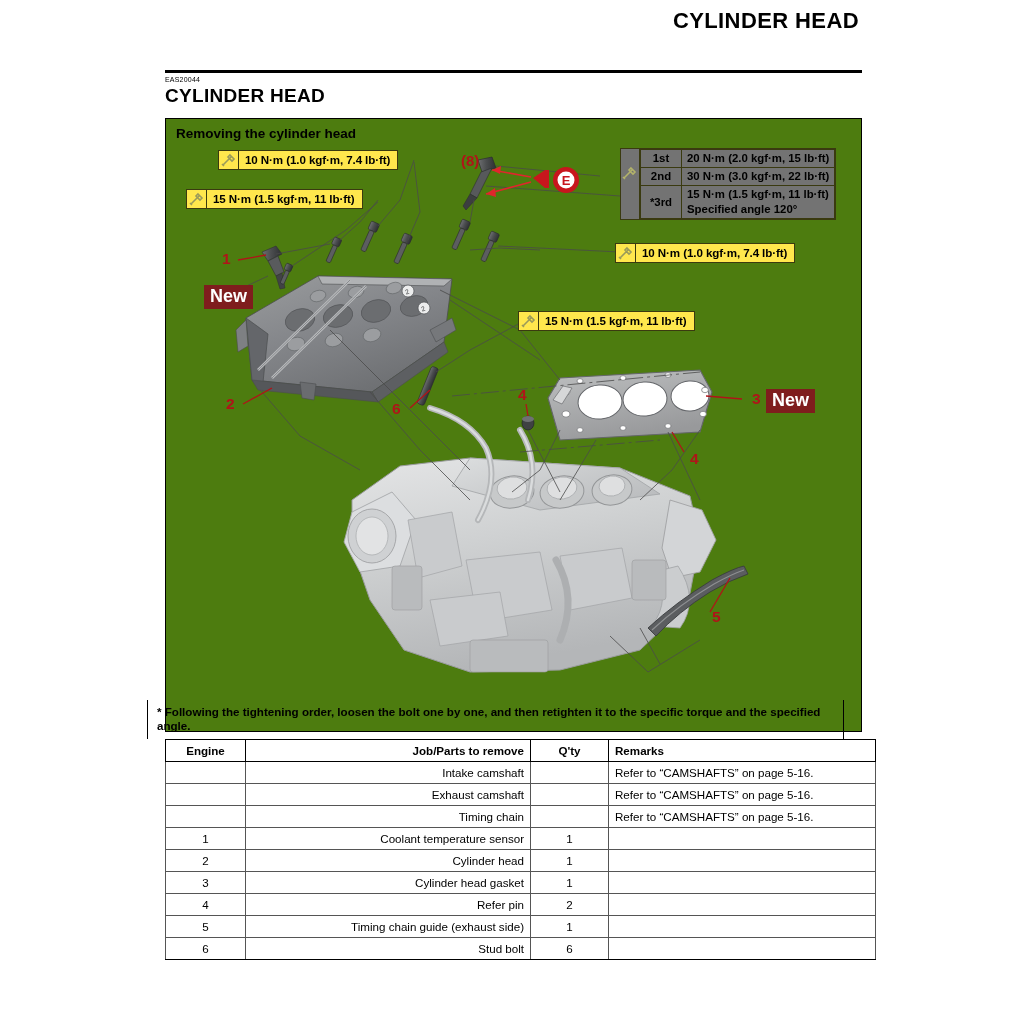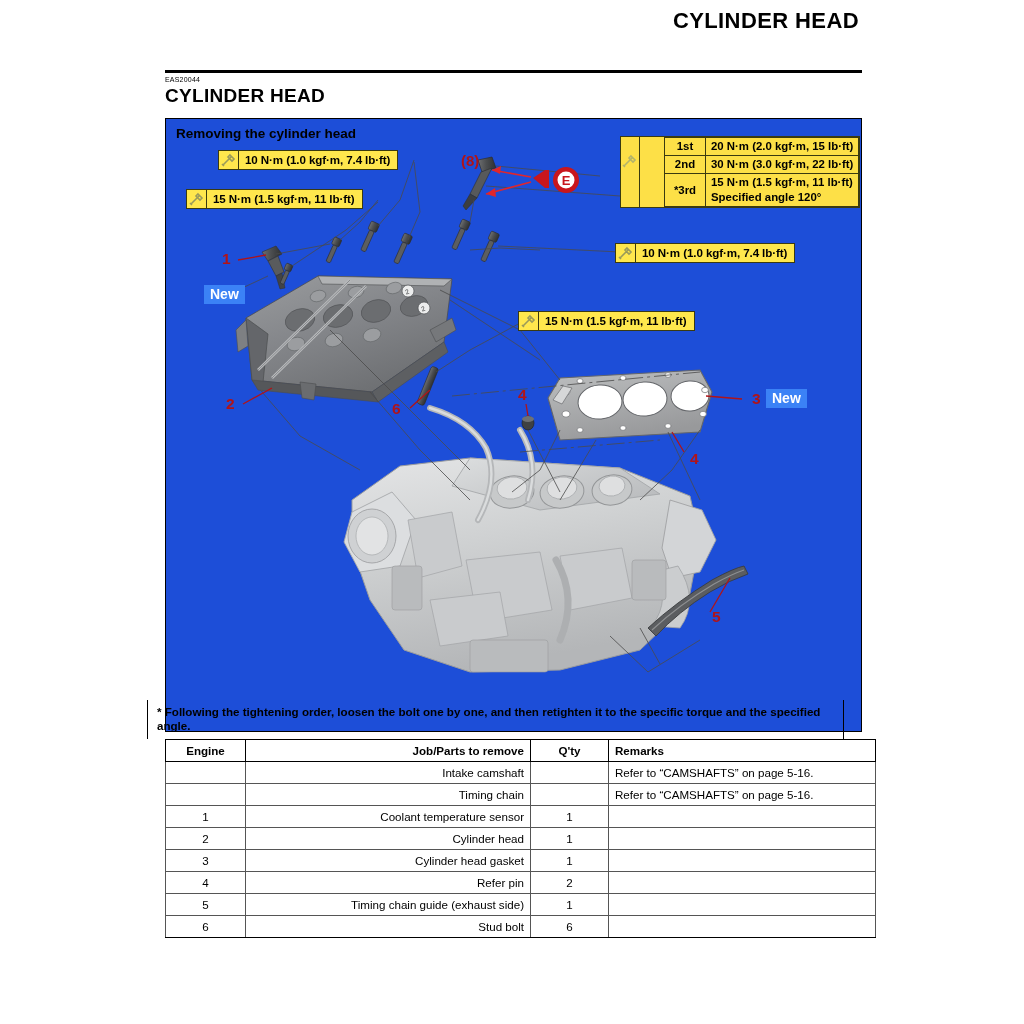--- a/index.html
+++ b/index.html
@@ -12,44 +12,44 @@
   #page-header .ttl{position:absolute;right:165px;top:0;font-size:22px;
        font-weight:bold;letter-spacing:.4px;}
   #header-rule{position:absolute;left:165px;top:70px;width:697px;height:3px;background:#000;}
 
   #section-code{position:absolute;left:165px;top:76px;font-size:7px;letter-spacing:.2px;}
   #section-title{position:absolute;left:165px;top:85px;font-size:19px;font-weight:bold;
        letter-spacing:.3px;}
 
   
   #frame{position:absolute;left:165px;top:118px;width:697px;height:614px;
-       border:1.6px solid #000;box-sizing:border-box;background:#1d4ed8;}
+       border:1.6px solid #000;box-sizing:border-box;background:#4d7c0f;}
   #frame-title{position:absolute;left:10px;top:7px;font-size:13.5px;font-weight:bold;}
 
   
   .tq{position:absolute;display:flex;align-items:stretch;background:#ffe74d;
       border:1.4px solid #3a3a10;box-sizing:border-box;height:20px;z-index:30;}
   .tq .wr{width:19px;border-right:1.3px solid #3a3a10;position:relative;flex:0 0 19px;
       background:#ffe74d;overflow:hidden;}
   .tq .wr svg{position:absolute;left:1px;top:1px;}
   .tq .txt{padding:0 7px 0 6px;font-size:11.6px;font-weight:bold;line-height:17px;
       white-space:nowrap;letter-spacing:-.1px;}
 
   
-  #tq-stage{position:absolute;left:620px;top:136px;z-index:30;display:flex;
-      background:#fde047;border:1.4px solid #3a3a10;box-sizing:border-box;gap:24px;}
+  #tq-stage{position:absolute;left:620px;top:148px;z-index:30;display:flex;
+      background:#737373;border:1.4px solid #3a3a10;box-sizing:border-box;}
   #tq-stage .wr{width:18px;border-right:1.3px solid #3a3a10;position:relative;flex:0 0 18px;}
   #tq-stage .wr svg{position:absolute;left:0px;top:16px;}
   #tq-stage table{border-collapse:collapse;font-size:11.4px;font-weight:bold;}
   #tq-stage td{border:1px solid #3a3a10;padding:1px 5px;white-space:nowrap;line-height:15px;}
   #tq-stage td.stage{text-align:center;width:30px;}
   #tq-stage td.two{line-height:15px;}
 
   
-  .newtag{position:absolute;background:#3b82f6;color:#fff;font-size:14px;font-weight:bold;
+  .newtag{position:absolute;background:#7f1d1d;color:#fff;font-size:18px;font-weight:bold;
       padding:1px 6px 2px 6px;z-index:30;letter-spacing:0px;}
 
   
   .cnum{position:absolute;color:#b01419;font-size:15.5px;font-weight:bold;z-index:30;}
   .paren{position:absolute;color:#b01419;font-size:15px;font-weight:bold;z-index:30;}
 
   
   #leader-svg,#art-svg{position:absolute;left:0;top:0;}
   #leader-svg{z-index:25;}
   #art-svg{z-index:10;}
@@ -432,20 +432,26 @@
   </thead>
   <tbody id="parts-body">
       <tr>
         <td class="c-order"></td>
         <td class="c-job">Intake camshaft</td>
         <td class="c-qty"></td>
         <td class="c-rem">Refer to “CAMSHAFTS” on page 5-16.</td>
       </tr>
       <tr>
         <td class="c-order"></td>
+        <td class="c-job">Exhaust camshaft</td>
+        <td class="c-qty"></td>
+        <td class="c-rem">Refer to “CAMSHAFTS” on page 5-16.</td>
+      </tr>
+      <tr>
+        <td class="c-order"></td>
         <td class="c-job">Timing chain</td>
         <td class="c-qty"></td>
         <td class="c-rem">Refer to “CAMSHAFTS” on page 5-16.</td>
       </tr>
       <tr>
         <td class="c-order">1</td>
         <td class="c-job">Coolant temperature sensor</td>
         <td class="c-qty">1</td>
         <td class="c-rem"></td>
       </tr>

